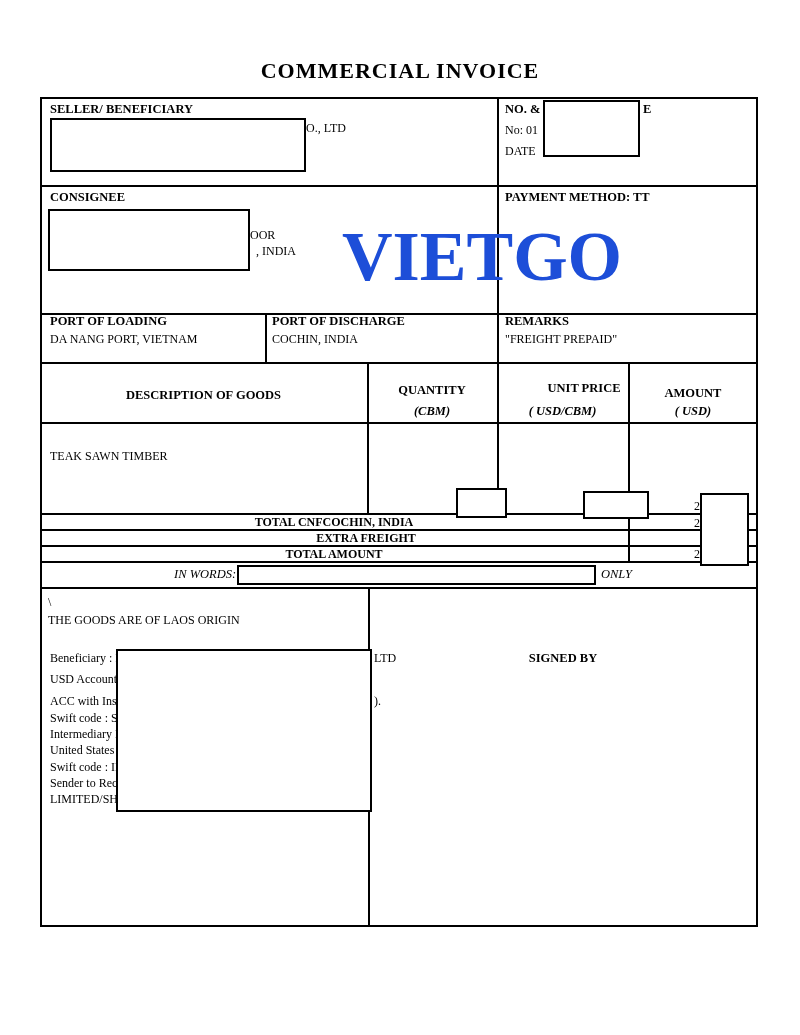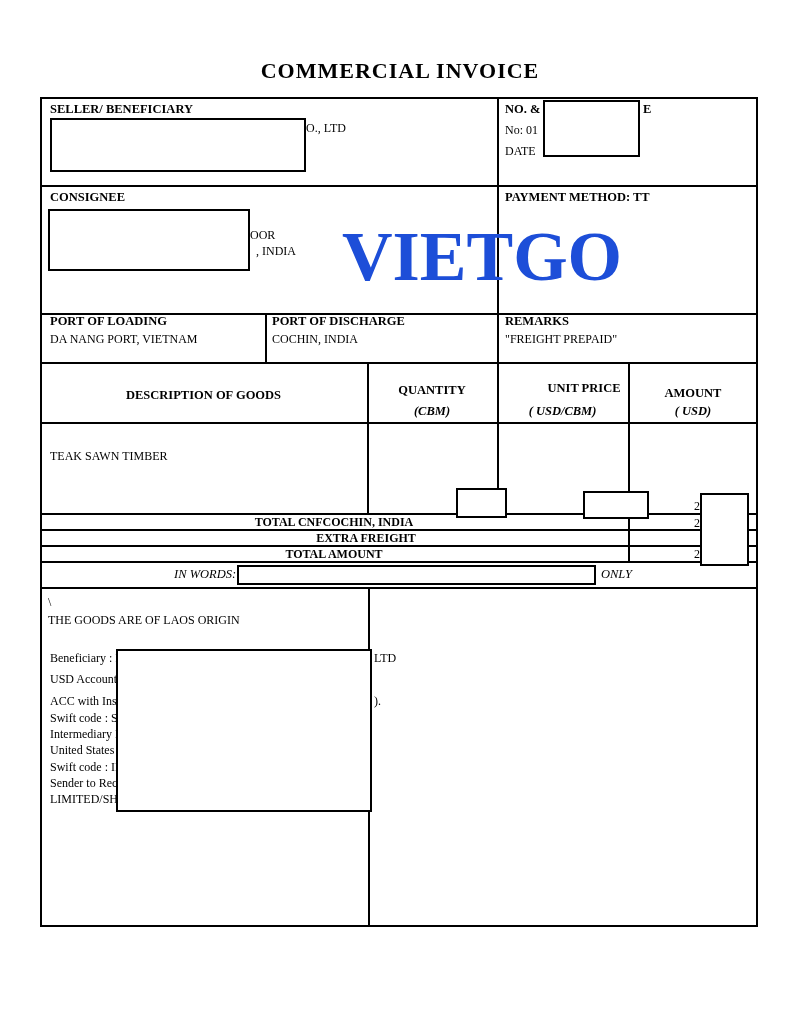--- a/index.html
+++ b/index.html
@@ -95,20 +95,21 @@
   <div class="abs t12" style="left:50px;top:672px;">USD Account</div>
   <div class="abs t12" style="left:50px;top:694px;">ACC with Inst</div>
   <div class="abs t12" style="left:374px;top:694px;">).</div>
   <div class="abs t12" style="left:50px;top:711px;">Swift code : S</div>
   <div class="abs t12" style="left:50px;top:727px;">Intermediary B</div>
   <div class="abs t12" style="left:50px;top:743px;">United States (</div>
   <div class="abs t12" style="left:50px;top:760px;">Swift code : IF</div>
   <div class="abs t12" style="left:50px;top:776px;">Sender to Recei</div>
   <div class="abs t12" style="left:50px;top:792px;">LIMITED/SHI</div>
 
+  <div class="abs b t13 ctr" style="left:368px;top:651px;width:390px;">SIGNED BY</div>
 
   <div class="redact" style="left:50px;top:118px;width:256px;height:54px;"></div>
   <div class="redact" style="left:543px;top:100px;width:97px;height:57px;"></div>
   <div class="redact" style="left:48px;top:209px;width:202px;height:62px;"></div>
   <div class="redact" style="left:456px;top:488px;width:51px;height:30px;"></div>
   <div class="redact" style="left:583px;top:491px;width:66px;height:28px;"></div>
   <div class="redact" style="left:700px;top:493px;width:49px;height:73px;"></div>
   <div class="redact" style="left:237px;top:565px;width:359px;height:20px;"></div>
   <div class="redact" style="left:116px;top:649px;width:256px;height:163px;"></div>
 

